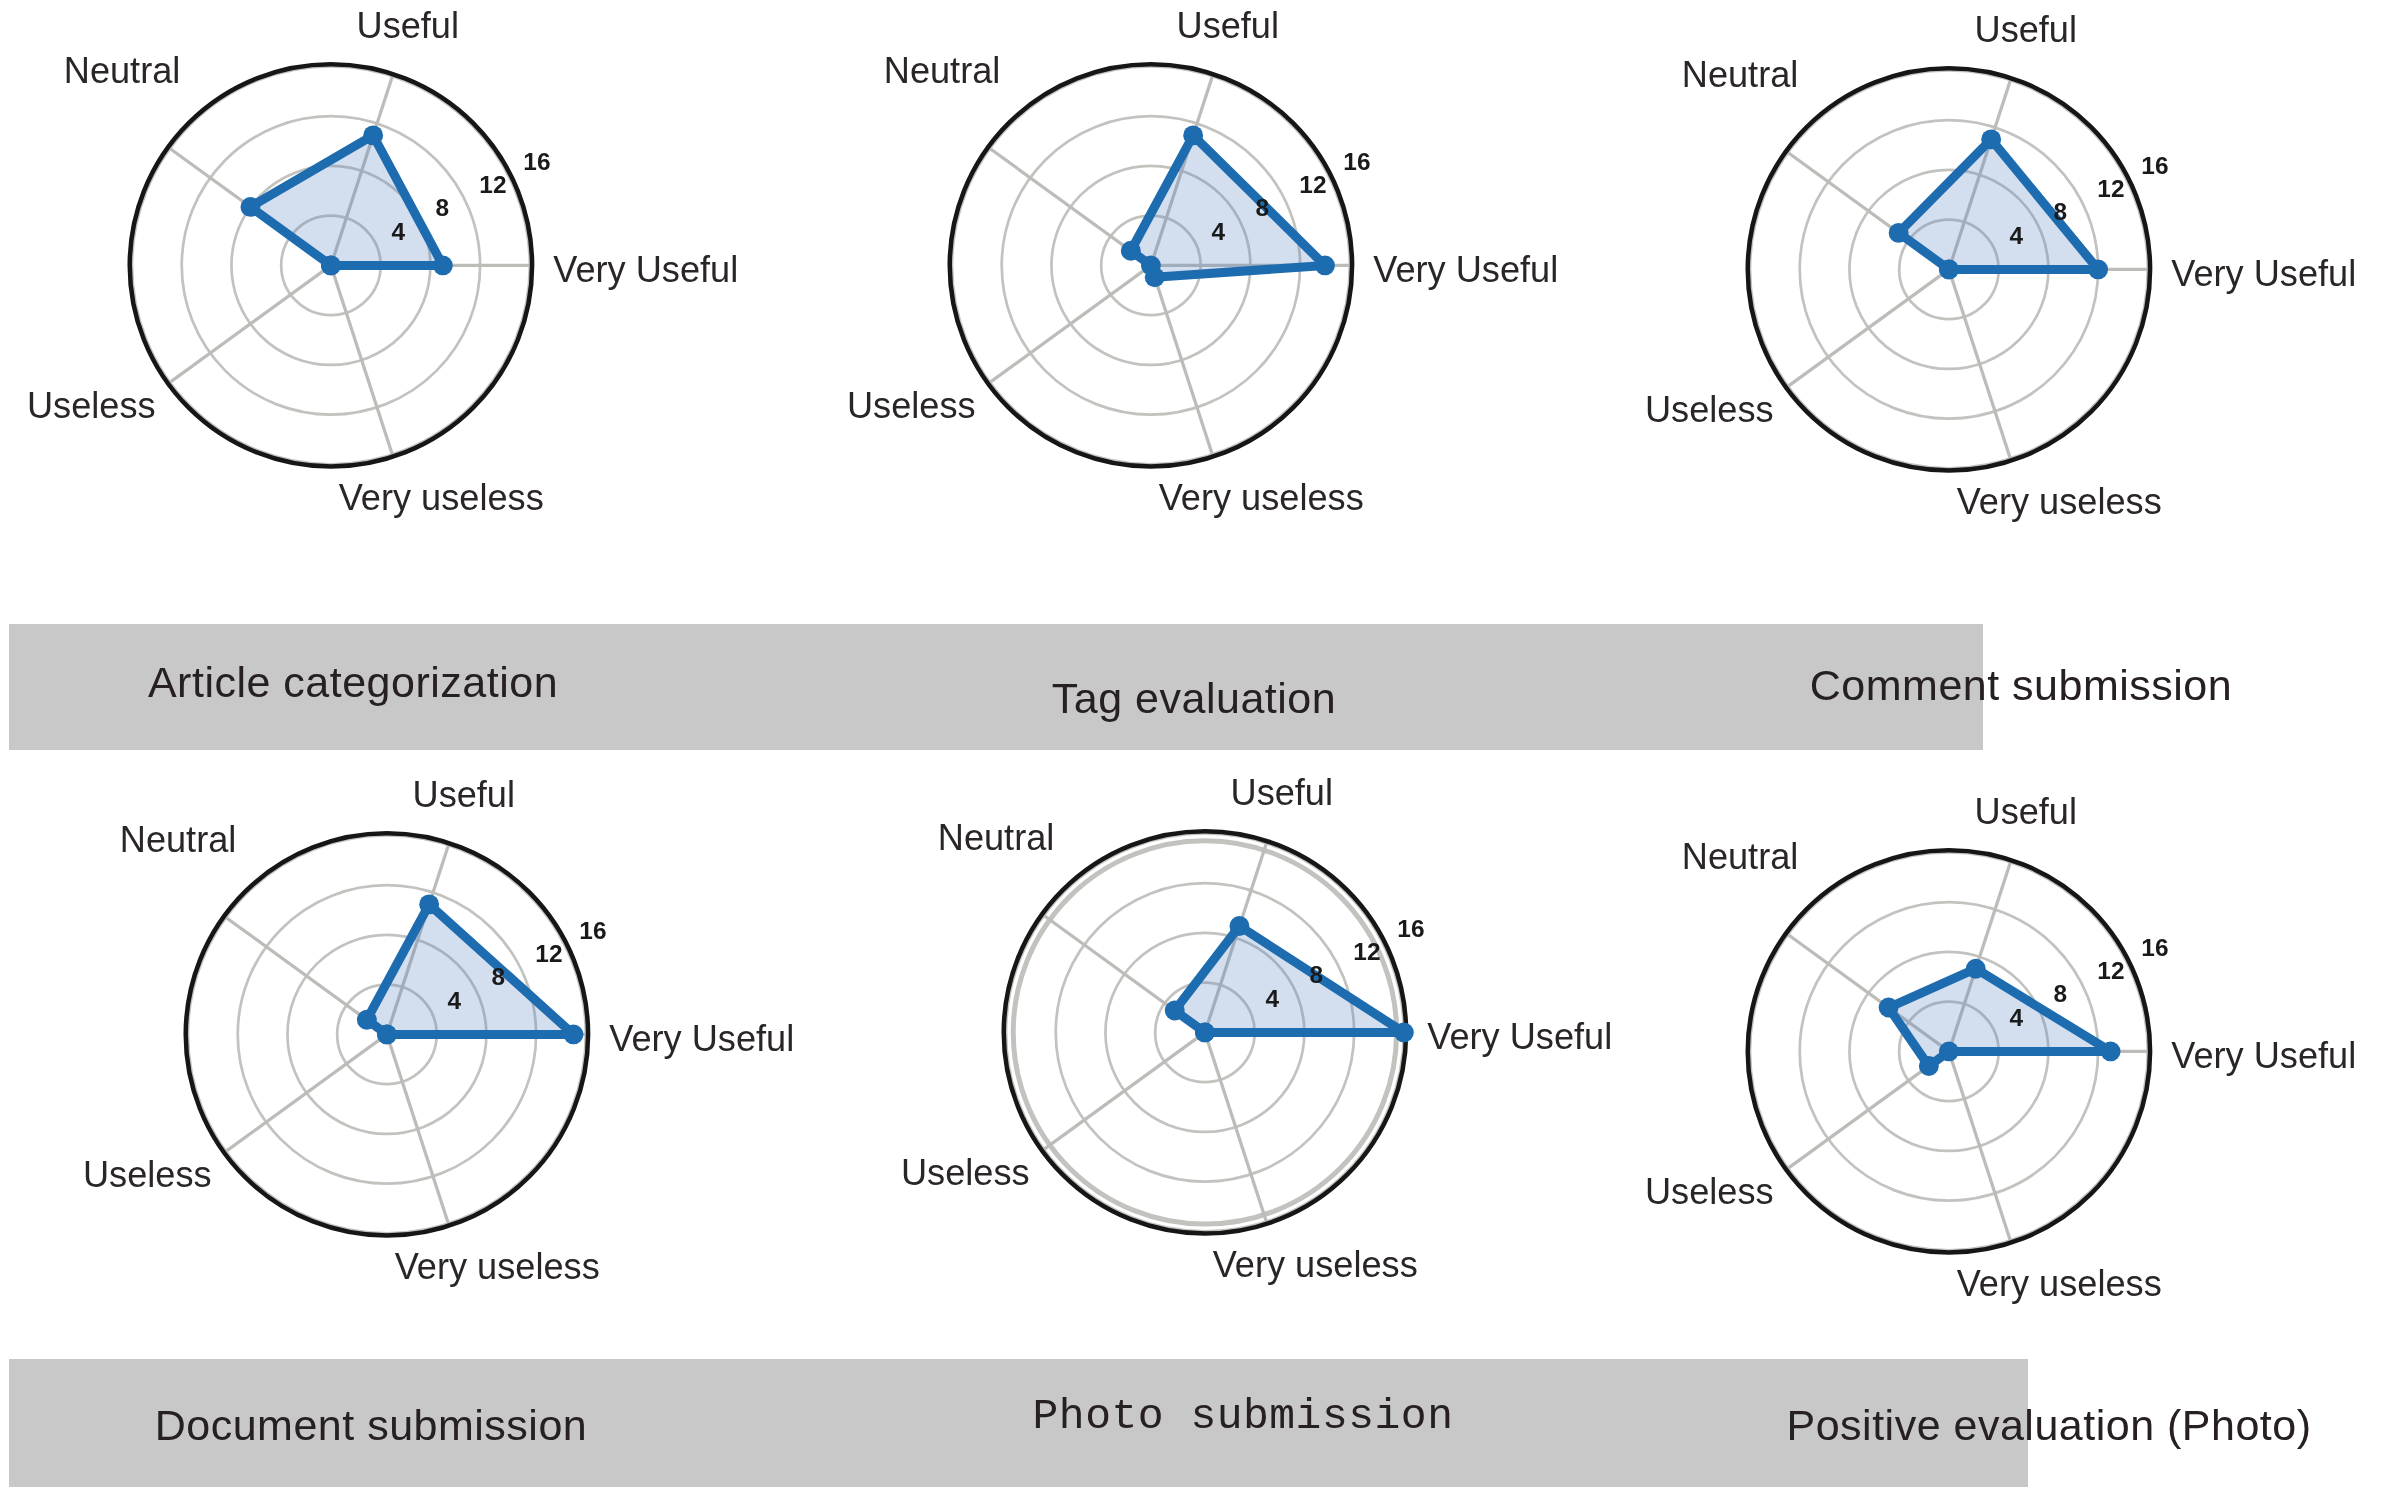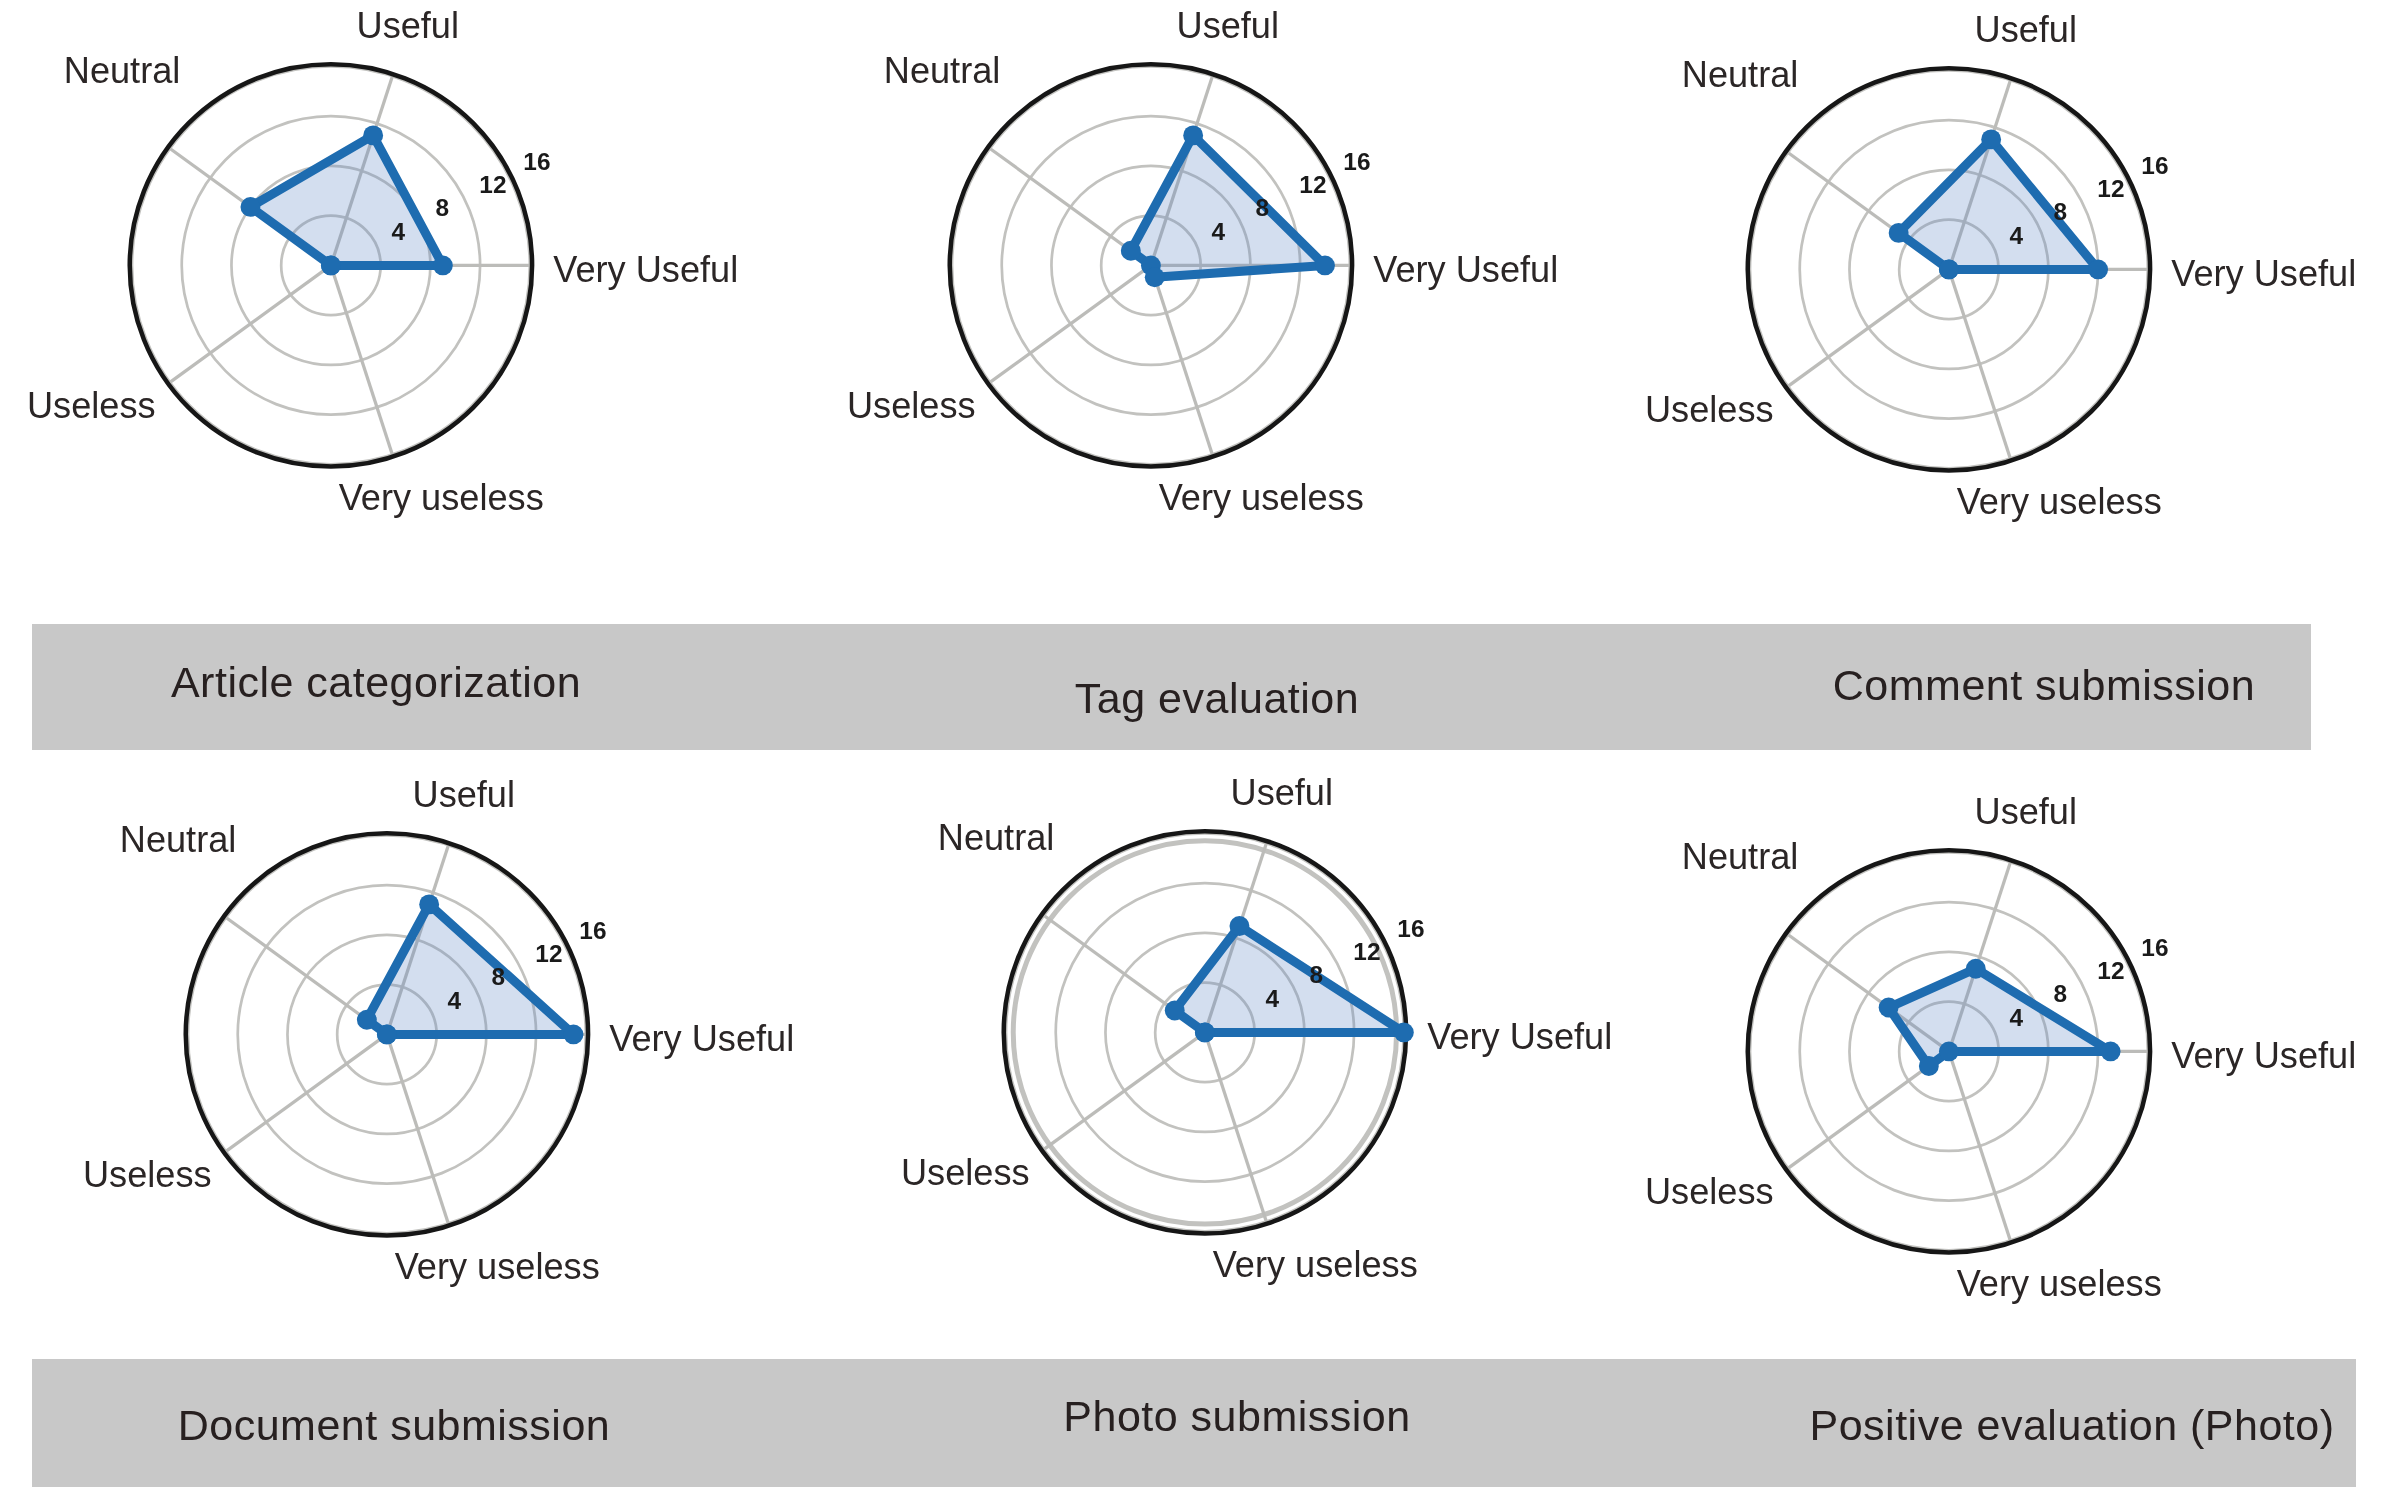--- a/index.html
+++ b/index.html
@@ -6,23 +6,22 @@
   #canvas{
     position:relative;
     width:2401px;height:1508px;
     background:#ffffff;
     overflow:hidden;
     font-family:"Liberation Sans", sans-serif;
   }
   .chart-box{position:absolute;width:868px;height:633px;}
   .chart-box svg{display:block;width:868px;height:633px;}
   .caption-bar{
-    position:absolute;left:9px;width:2279px;height:126px;
+    position:absolute;left:9px;width:1974px;height:126px;
     background:#c8c8c8;
-    margin-left:23px;
   }
   .caption{
     position:absolute;top:50%;
     transform:translate(-50%,-50%);
     font-size:43px;color:#272020;letter-spacing:0.5px;
     white-space:nowrap;
   }
 </style>
 </head>
 <body>
@@ -206,18 +205,18 @@
     </div>
 
   <div class="caption-bar" style="top:624px;">
     <span class="caption" style="left:344px;margin-top:-5.4px;">Article categorization</span>
     <span class="caption" style="left:1185px;margin-top:11px;">Tag evaluation</span>
     <span class="caption" style="left:2012px;margin-top:-1.8px;">Comment submission</span>
   </div>
 
   <div class="caption-bar" style="top:1359px;height:128px;padding-left:45px;">
     <span class="caption" style="left:362px;margin-top:1.8px;">Document submission</span>
-    <span class="caption" style="left:1205px;margin-top:-7.2px;">Photo submission</span>
+    <span class="caption" style="left:1234px;margin-top:-7.2px;font-family:Liberation Mono, monospace;">Photo submission</span>
     <span class="caption" style="left:2040px;margin-top:1.8px;">Positive evaluation (Photo)</span>
   </div>
 
 </div>
 
 
 </body></html>

